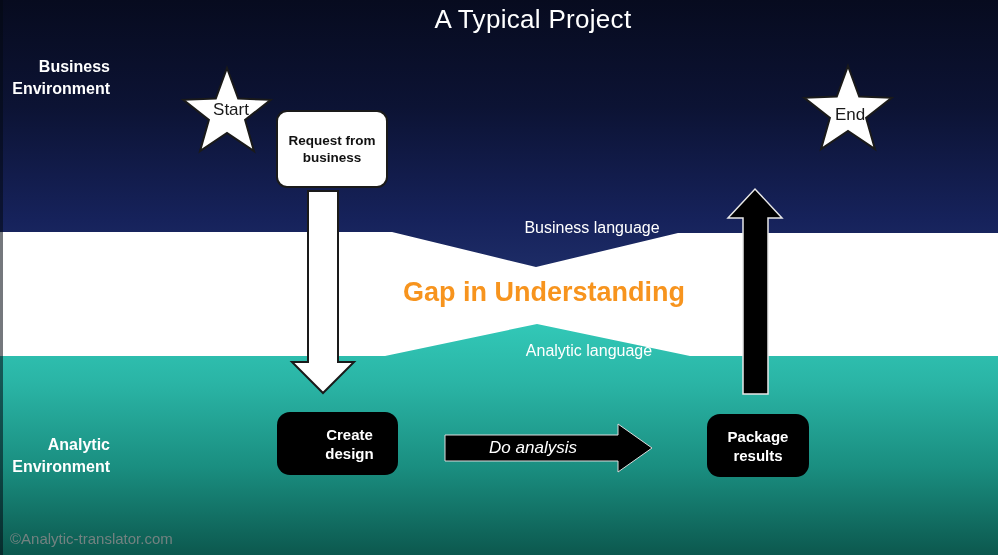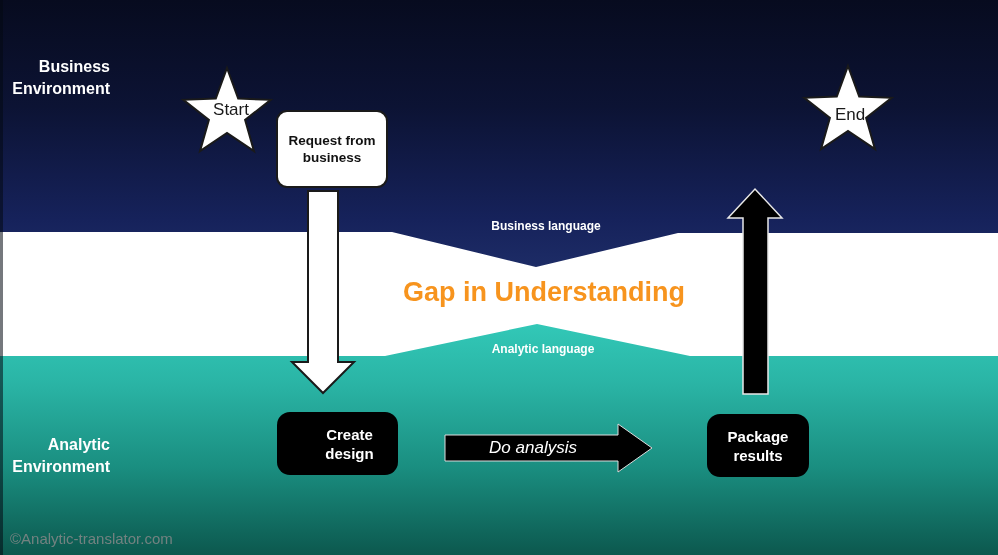--- a/index.html
+++ b/index.html
@@ -30,22 +30,23 @@
     left:533px; top:4px; transform:translateX(-50%);
     color:var(--text_light); font-size:26px; font-weight:400; letter-spacing:.3px;
   }
   .env-label{
     color:var(--text_light); font-weight:bold; font-size:16px; line-height:22px;
     text-align:right; width:104px; white-space:normal;
   }
   .env-business{left:6px; top:56px;}
   .env-analytic{left:6px; top:434px;}
   .lang-label{
-    color:var(--text_light); font-weight:bold; font-size:12px;
+    color:var(--text_light); font-weight:normal; font-size:16px;
     transform:translateX(-50%);
+    margin-left:46px;
   }
   .lang-business{left:546px; top:219px;}
   .lang-analytic{left:543px; top:342px;}
   .gap-label{
     left:544px; top:277px; transform:translateX(-50%);
     color:var(--gap_orange); font-weight:bold; font-size:27px;
   }
   .node{
     position:absolute; z-index:3; display:flex; align-items:center; justify-content:center;
     text-align:center; font-weight:bold;
@@ -94,20 +95,21 @@
 
     <polygon points="848,66 859.2,96.6 891.7,97.8 866.1,117.9 875,149.2 848,131 821,149.2 829.9,117.9 804.3,97.8 836.8,96.6" fill="#ffffff" stroke="#1a1a1a" stroke-width="2"></polygon>
 
     <polygon points="308,191 338,191 338,362 354,362 323,393 292,362 308,362" fill="#ffffff" stroke="#1a1a1a" stroke-width="2"></polygon>
 
     <polygon points="743,394 743,218 728,218 755,189 782,218 768,218 768,394" fill="#000000" stroke="#e8e8e8" stroke-width="1.5"></polygon>
 
     <polygon points="445,435 618,435 618,424 652,448 618,472 618,461 445,461" fill="#000000" stroke="#dddddd" stroke-width="1"></polygon>
   </svg>
 
+  <div class="lbl title">A Typical Project</div>
 
   <div class="lbl env-label env-business">Business Environment</div>
   <div class="lbl env-label env-analytic">Analytic Environment</div>
 
   <div class="lbl lang-label lang-business">Business language</div>
   <div class="lbl gap-label">Gap in Understanding</div>
 
   <div class="lbl lang-label lang-analytic">Analytic language</div>
 
   <div class="lbl star-label start-label">Start</div>

